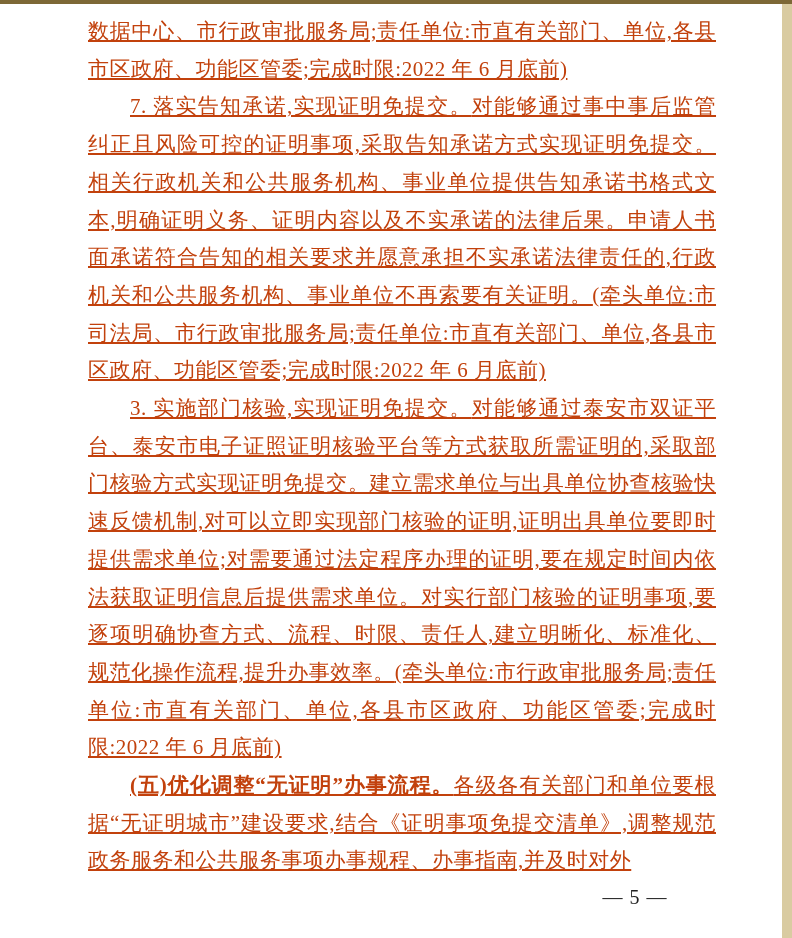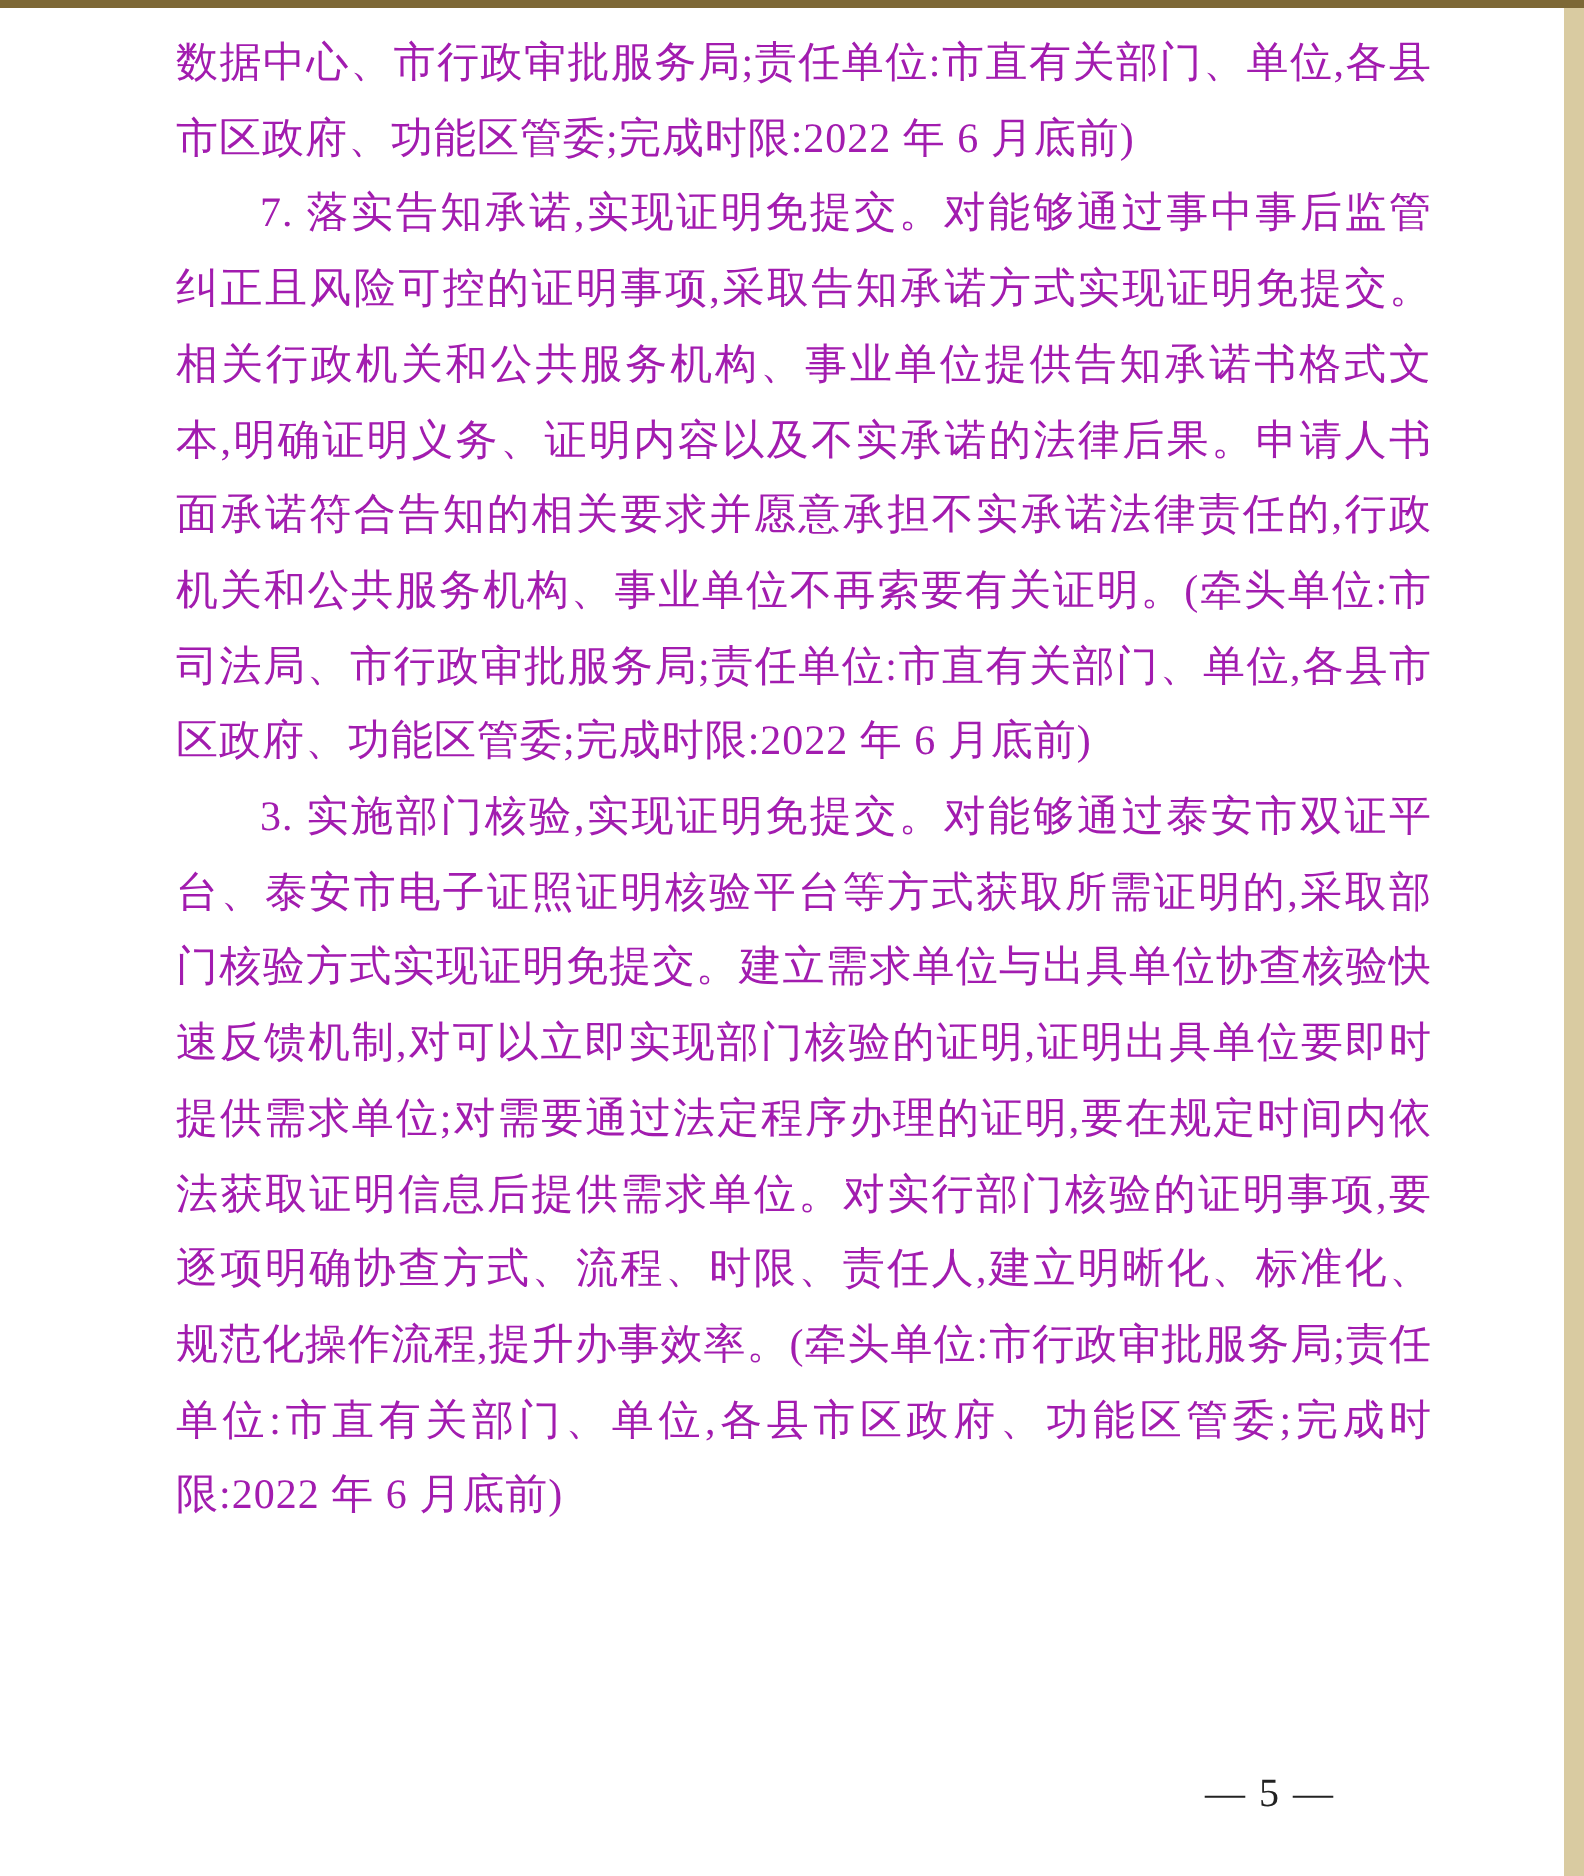--- a/index.html
+++ b/index.html
@@ -62,20 +62,21 @@
     letter-spacing: 1px;
   }
 </style>
 </head>
 <body>
 
 <div class="page" style="background: rgb(255, 255, 255);">
   <div class="top-accent-bar" style="background: rgb(125, 104, 54);"></div>
   <div class="right-edge-strip" style="background: rgb(217, 203, 161);"></div>
 
-  <div class="doc-body" style="color: #a21caf;">
+  <div class="doc-body" style="color: #c2410c; text-decoration: underline;">
       <p class="doc-para"><span class="seg-kai">数据中心、市行政审批服务局;责任单位:市直有关部门、单位,各县市区政府、功能区管委;完成时限:2022 年 6 月底前)</span></p>
       <p class="doc-para indent"><span class="seg-kai">7. 落实告知承诺,实现证明免提交。</span><span class="seg-normal">对能够通过事中事后监管纠正且风险可控的证明事项,采取告知承诺方式实现证明免提交。相关行政机关和公共服务机构、事业单位提供告知承诺书格式文本,明确证明义务、证明内容以及不实承诺的法律后果。申请人书面承诺符合告知的相关要求并愿意承担不实承诺法律责任的,行政机关和公共服务机构、事业单位不再索要有关证明。</span><span class="seg-kai">(牵头单位:市司法局、市行政审批服务局;责任单位:市直有关部门、单位,各县市区政府、功能区管委;完成时限:2022 年 6 月底前)</span></p>
       <p class="doc-para indent"><span class="seg-kai">3. 实施部门核验,实现证明免提交。</span><span class="seg-normal">对能够通过泰安市双证平台、泰安市电子证照证明核验平台等方式获取所需证明的,采取部门核验方式实现证明免提交。建立需求单位与出具单位协查核验快速反馈机制,对可以立即实现部门核验的证明,证明出具单位要即时提供需求单位;对需要通过法定程序办理的证明,要在规定时间内依法获取证明信息后提供需求单位。对实行部门核验的证明事项,要逐项明确协查方式、流程、时限、责任人,建立明晰化、标准化、规范化操作流程,提升办事效率。</span><span class="seg-kai">(牵头单位:市行政审批服务局;责任单位:市直有关部门、单位,各县市区政府、功能区管委;完成时限:2022 年 6 月底前)</span></p>
+      <p class="doc-para indent"><span class="seg-kai-bold">(五)优化调整“无证明”办事流程。</span><span class="seg-normal">各级各有关部门和单位要根据“无证明城市”建设要求,结合《证明事项免提交清单》,调整规范政务服务和公共服务事项办事规程、办事指南,并及时对外</span></p>
     </div>
 
   <div class="page-footer">— 5 —</div>
 </div>
 
 </body></html>

